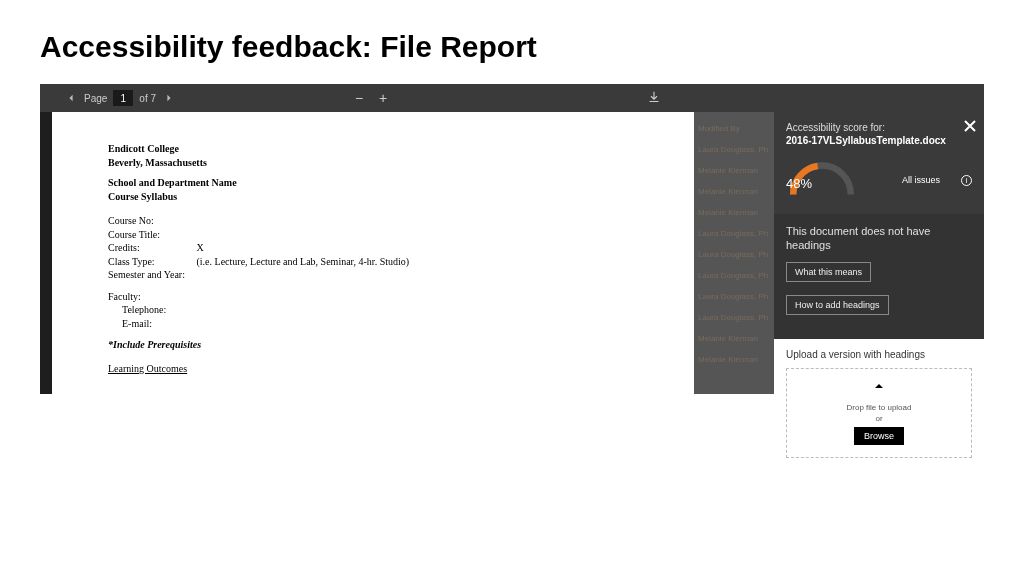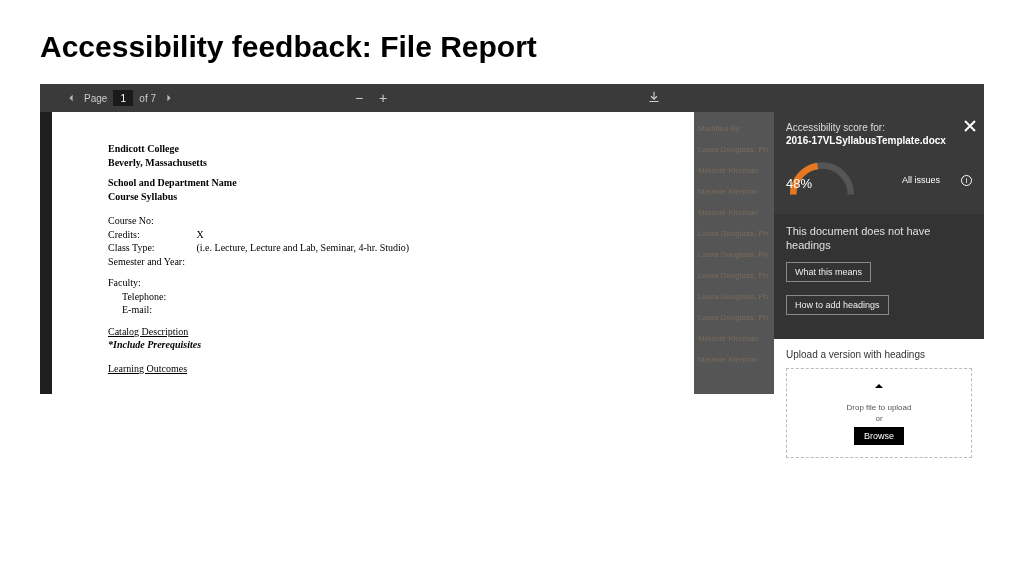--- a/index.html
+++ b/index.html
@@ -93,35 +93,35 @@
       <div class="left-edge"></div>
 
       <div class="doc-page">
         <div class="doc-center">Endicott College</div>
         <div class="doc-center">Beverly, Massachusetts</div>
         <div class="doc-center doc-block">School and Department Name</div>
         <div class="doc-center" style="font-weight:700">Course Syllabus</div>
 
         <div class="doc-list">
           <div><span class="doc-label">Course No:</span></div>
+          <div><span class="doc-label">Course Title:</span></div>
           <div>
             <span class="doc-label" style="width:86px">Credits:</span>
             <span>X</span>
           </div>
           <div>
             <span class="doc-label" style="width:86px">Class Type:</span>
             <span>(i.e. Lecture, Lecture and Lab, Seminar, 4-hr. Studio)</span>
           </div>
           <div><span class="doc-label">Semester and Year:</span></div>
           <div style="height:8px"></div>
           <div><span class="doc-label">Faculty:</span></div>
           <div class="indent"><span>Telephone:</span></div>
           <div class="indent"><span>E-mail:</span></div>
           <div style="height:8px"></div>
-          <div><span class="und">Catalog Description</span></div>
           <div><span class="bold ital">*Include Prerequisites</span></div>
           <div style="height:10px"></div>
           <div><span class="und">Learning Outcomes</span></div>
         </div>
       </div>
 
       <div class="dim-col">
         <div class="dim-row">Modified By</div>
         <div class="dim-row">Laura Douglass, Ph</div>
         <div class="dim-row">Melanie Kierman</div>

